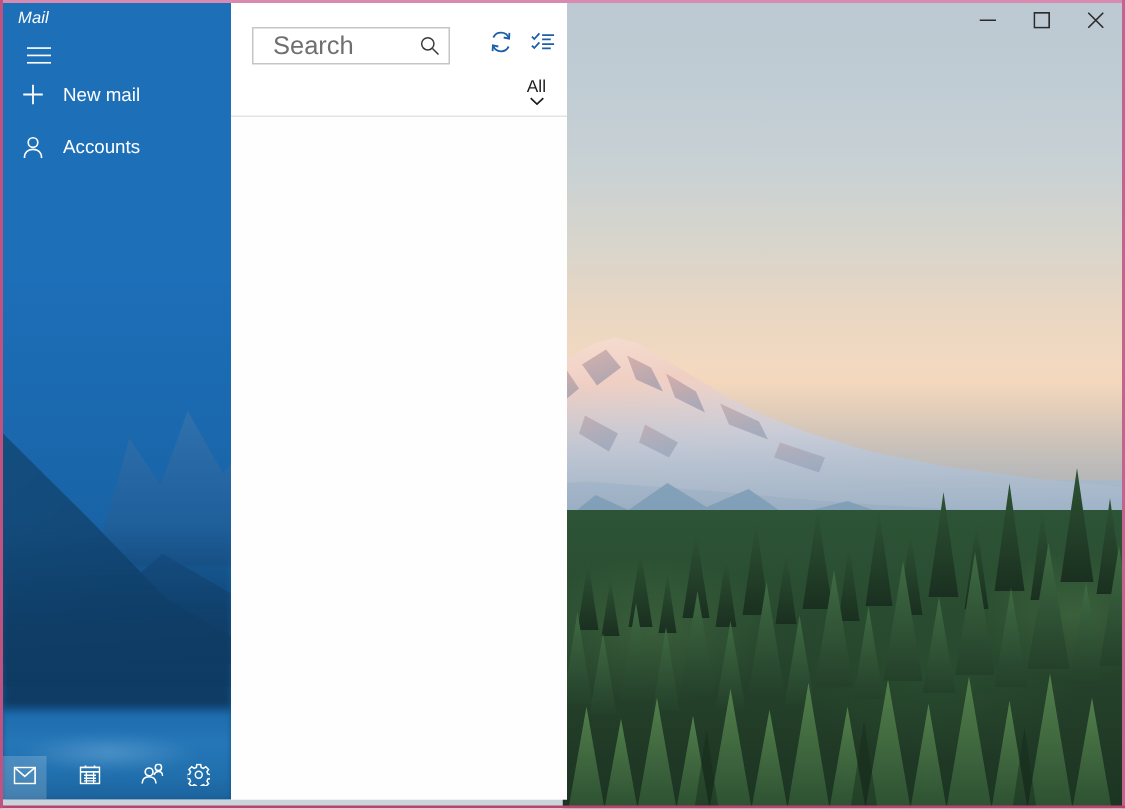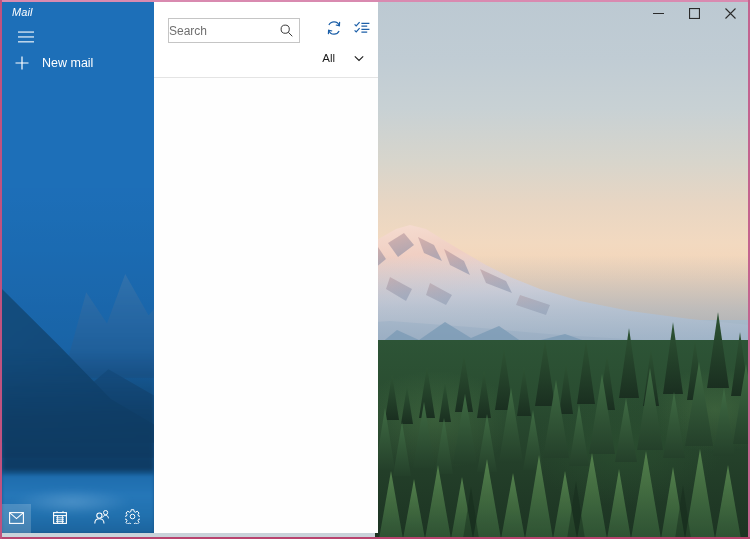--- a/index.html
+++ b/index.html
@@ -209,36 +209,36 @@
   }
   #searchbox {
     position: absolute; left: 14px; top: 0;
     width: 132px; height: 25px;
     border: 1px solid #c5c5c5;
     background: #fff;
     box-sizing: border-box;
     display: flex; align-items: center;
   }
   #searchbox .ph {
-    font-size: 12px; color: #6f6f6f; margin-left: 0; flex: 1;
+    font-size: 17px; color: #6f6f6f; margin-left: 13px; flex: 1;
   }
   #searchbox .mag { margin-right: 6px; color:#3a3a3a; display:flex; }
 
   .tbbtn {
     position: absolute; top: 2px;
     width: 20px; height: 20px;
     display:flex; align-items:center; justify-content:center;
     color: #1c5fa8;
   }
   #btn-sync { left: 170px; }
   #btn-select { left: 198px; }
 
   #filterrow {
     position: absolute; right: 14px; top: 50px;
-    display: flex; align-items: center; gap: 19px;
+    display: flex; align-items: center; gap: 0; flex-direction: column;
   }
   #filterrow .flabel { font-size: 11.5px; color: #1a1a1a; }
   #filterrow .chev { display:flex; color:#1a1a1a; }
 
   #list-divider {
     position: absolute; left: 0; top: 75px; width: 224px; height: 1px;
     background: #e4e4e4;
   }
   #list-body {
     position: absolute; left: 0; top: 76px; width: 224px; bottom: 0;
@@ -439,20 +439,29 @@
 
       <div class="sb-item" id="sb-newmail">
         <span class="sb-ico">
           <svg width="14" height="14" viewBox="0 0 14 14">
             <path d="M7 0.5 L7 13.5 M0.5 7 L13.5 7" stroke="#ffffff" stroke-width="1.2" fill="none"></path>
           </svg>
         </span>
         <span class="sb-lbl">New mail</span>
       </div>
 
+      <div class="sb-item" id="sb-accounts">
+        <span class="sb-ico">
+          <svg width="14" height="15" viewBox="0 0 14 15">
+            <circle cx="7" cy="4" r="3.2" fill="none" stroke="#ffffff" stroke-width="1.1"></circle>
+            <path d="M1.3 14.3 C1.3 10.4 4 8.6 7 8.6 C10 8.6 12.7 10.4 12.7 14.3" fill="none" stroke="#ffffff" stroke-width="1.1"></path>
+          </svg>
+        </span>
+        <span class="sb-lbl">Accounts</span>
+      </div>
 
       <div id="sb-bottom">
         <div class="bb active" id="bb-mail">
           <span>
             <svg width="15" height="12" viewBox="0 0 15 12">
               <rect x="0.6" y="0.6" width="13.8" height="10.8" fill="none" stroke="#ffffff" stroke-width="1.1"></rect>
               <path d="M0.6 0.6 L7.5 6.6 L14.4 0.6" fill="none" stroke="#ffffff" stroke-width="1.1"></path>
             </svg>
           </span>
         </div>

